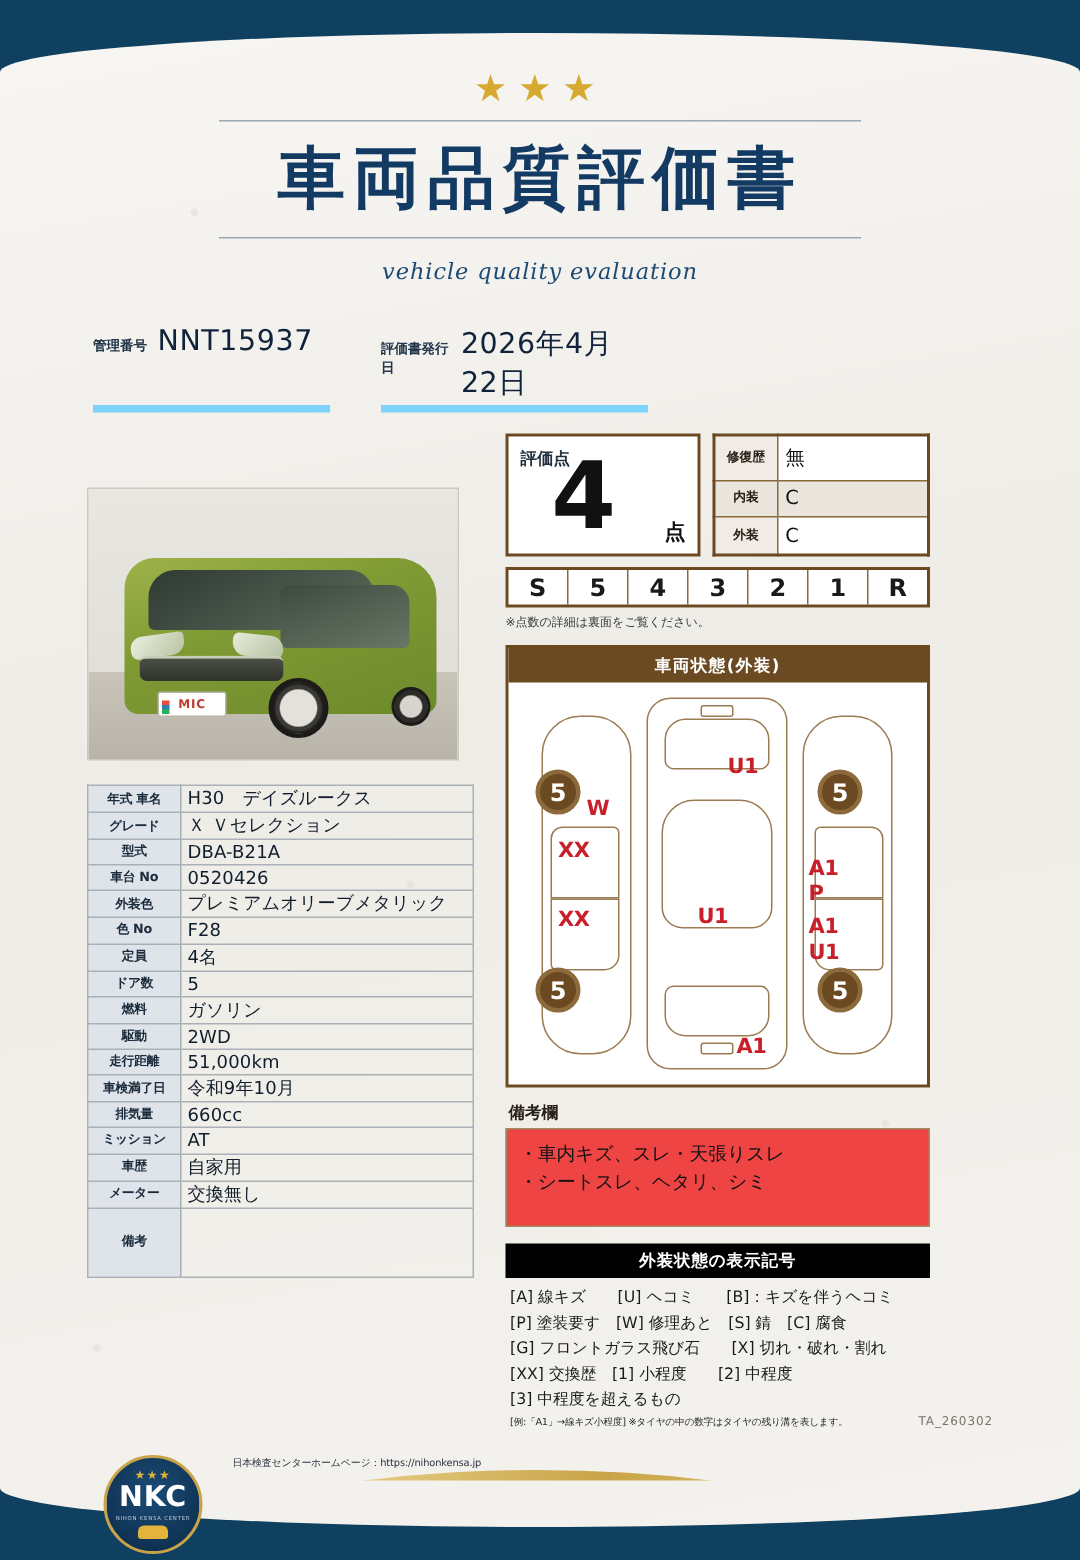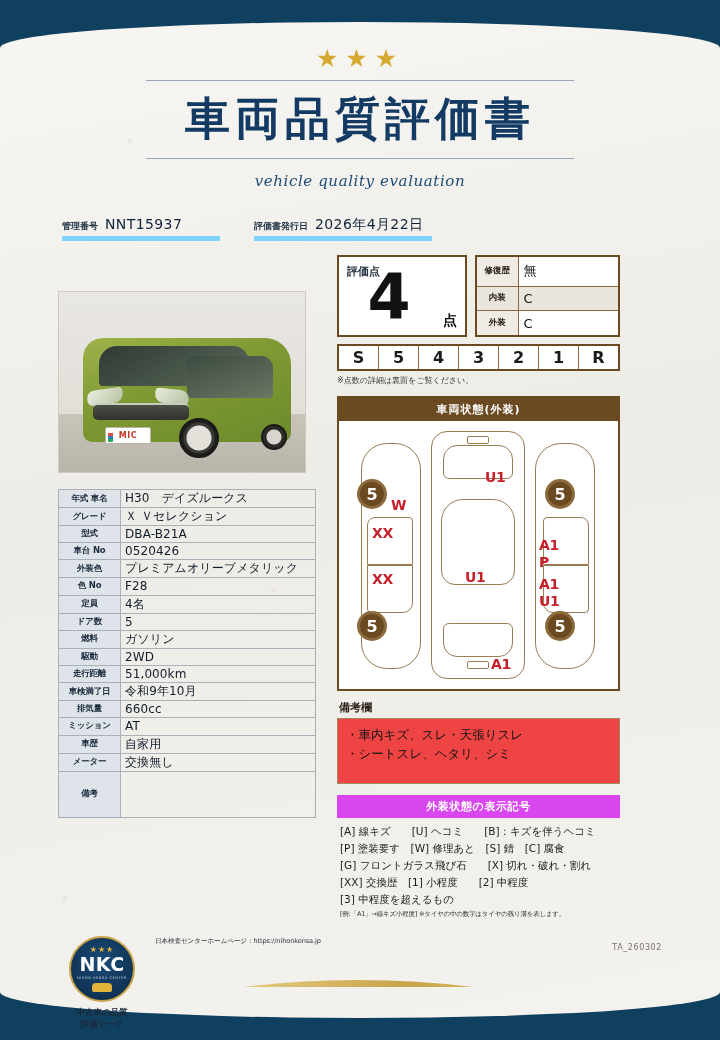--- a/index.html
+++ b/index.html
@@ -72,21 +72,21 @@
   .doc-sub {
     font-family: "DejaVu Serif", "Liberation Serif", serif;
     font-style: italic; font-size: 15px; color: #1d4a74;
     text-align: center; letter-spacing: .6px; margin-top: 13px;
   }
 
   
   .meta-row { display: flex; gap: 34px; margin-top: 26px; padding-left: 4px; }
   .meta { display: flex; align-items: baseline; gap: 7px; border-bottom: 5px solid #7dd3fc; padding-bottom: 2px; }
   .meta-k { font-size: 9px; font-weight: 700; color: #24364a; }
-  .meta-v { font-size: 14px; color: #10233a; letter-spacing: .4px; }
+  .meta-v { font-size: 19px; color: #10233a; letter-spacing: .4px; }
   .meta.w1 { width: 158px; }
   .meta.w2 { width: 178px; }
 
   
   .cols { display: flex; gap: 16px; margin-top: 14px; }
   .col-l { width: 263px; }
   .col-r { width: 283px; }
 
   
   .photo {
@@ -232,21 +232,21 @@
   
   .rem-lab { font-size: 11px; font-weight: 700; color: #2a2118; margin: 9px 0 3px 2px; }
   .rem-box {
     width: 283px; height: 66px; border: 1.5px solid #a08a63; background: #ef4444;
     padding: 6px 8px;
   }
   .rem-line { font-size: 12.5px; color: #121212; line-height: 1.55; }
 
   
   .lg-head {
-    margin-top: 11px; width: 283px; background: #d946ef; color: #fff;
+    margin-top: 11px; width: 283px; background: #000000; color: #fff;
     text-align: center; font-size: 11px; font-weight: 700; padding: 4px 0; letter-spacing: .6px;
   }
   .lg-body { width: 283px; padding: 5px 3px 0; }
   .lg-line { font-size: 10.5px; color: #1a1a1a; line-height: 1.62; white-space: nowrap; }
   .lg-note { font-size: 6.5px; color: #2a2a2a; margin-top: 2px; letter-spacing: -.2px; }
 
   
   .nkc-row { display: flex; gap: 11px; margin-top: 17px; padding-left: 2px; }
   .nkc-badge { width: 84px; text-align: center; flex: none; }
   .nkc-circle {

